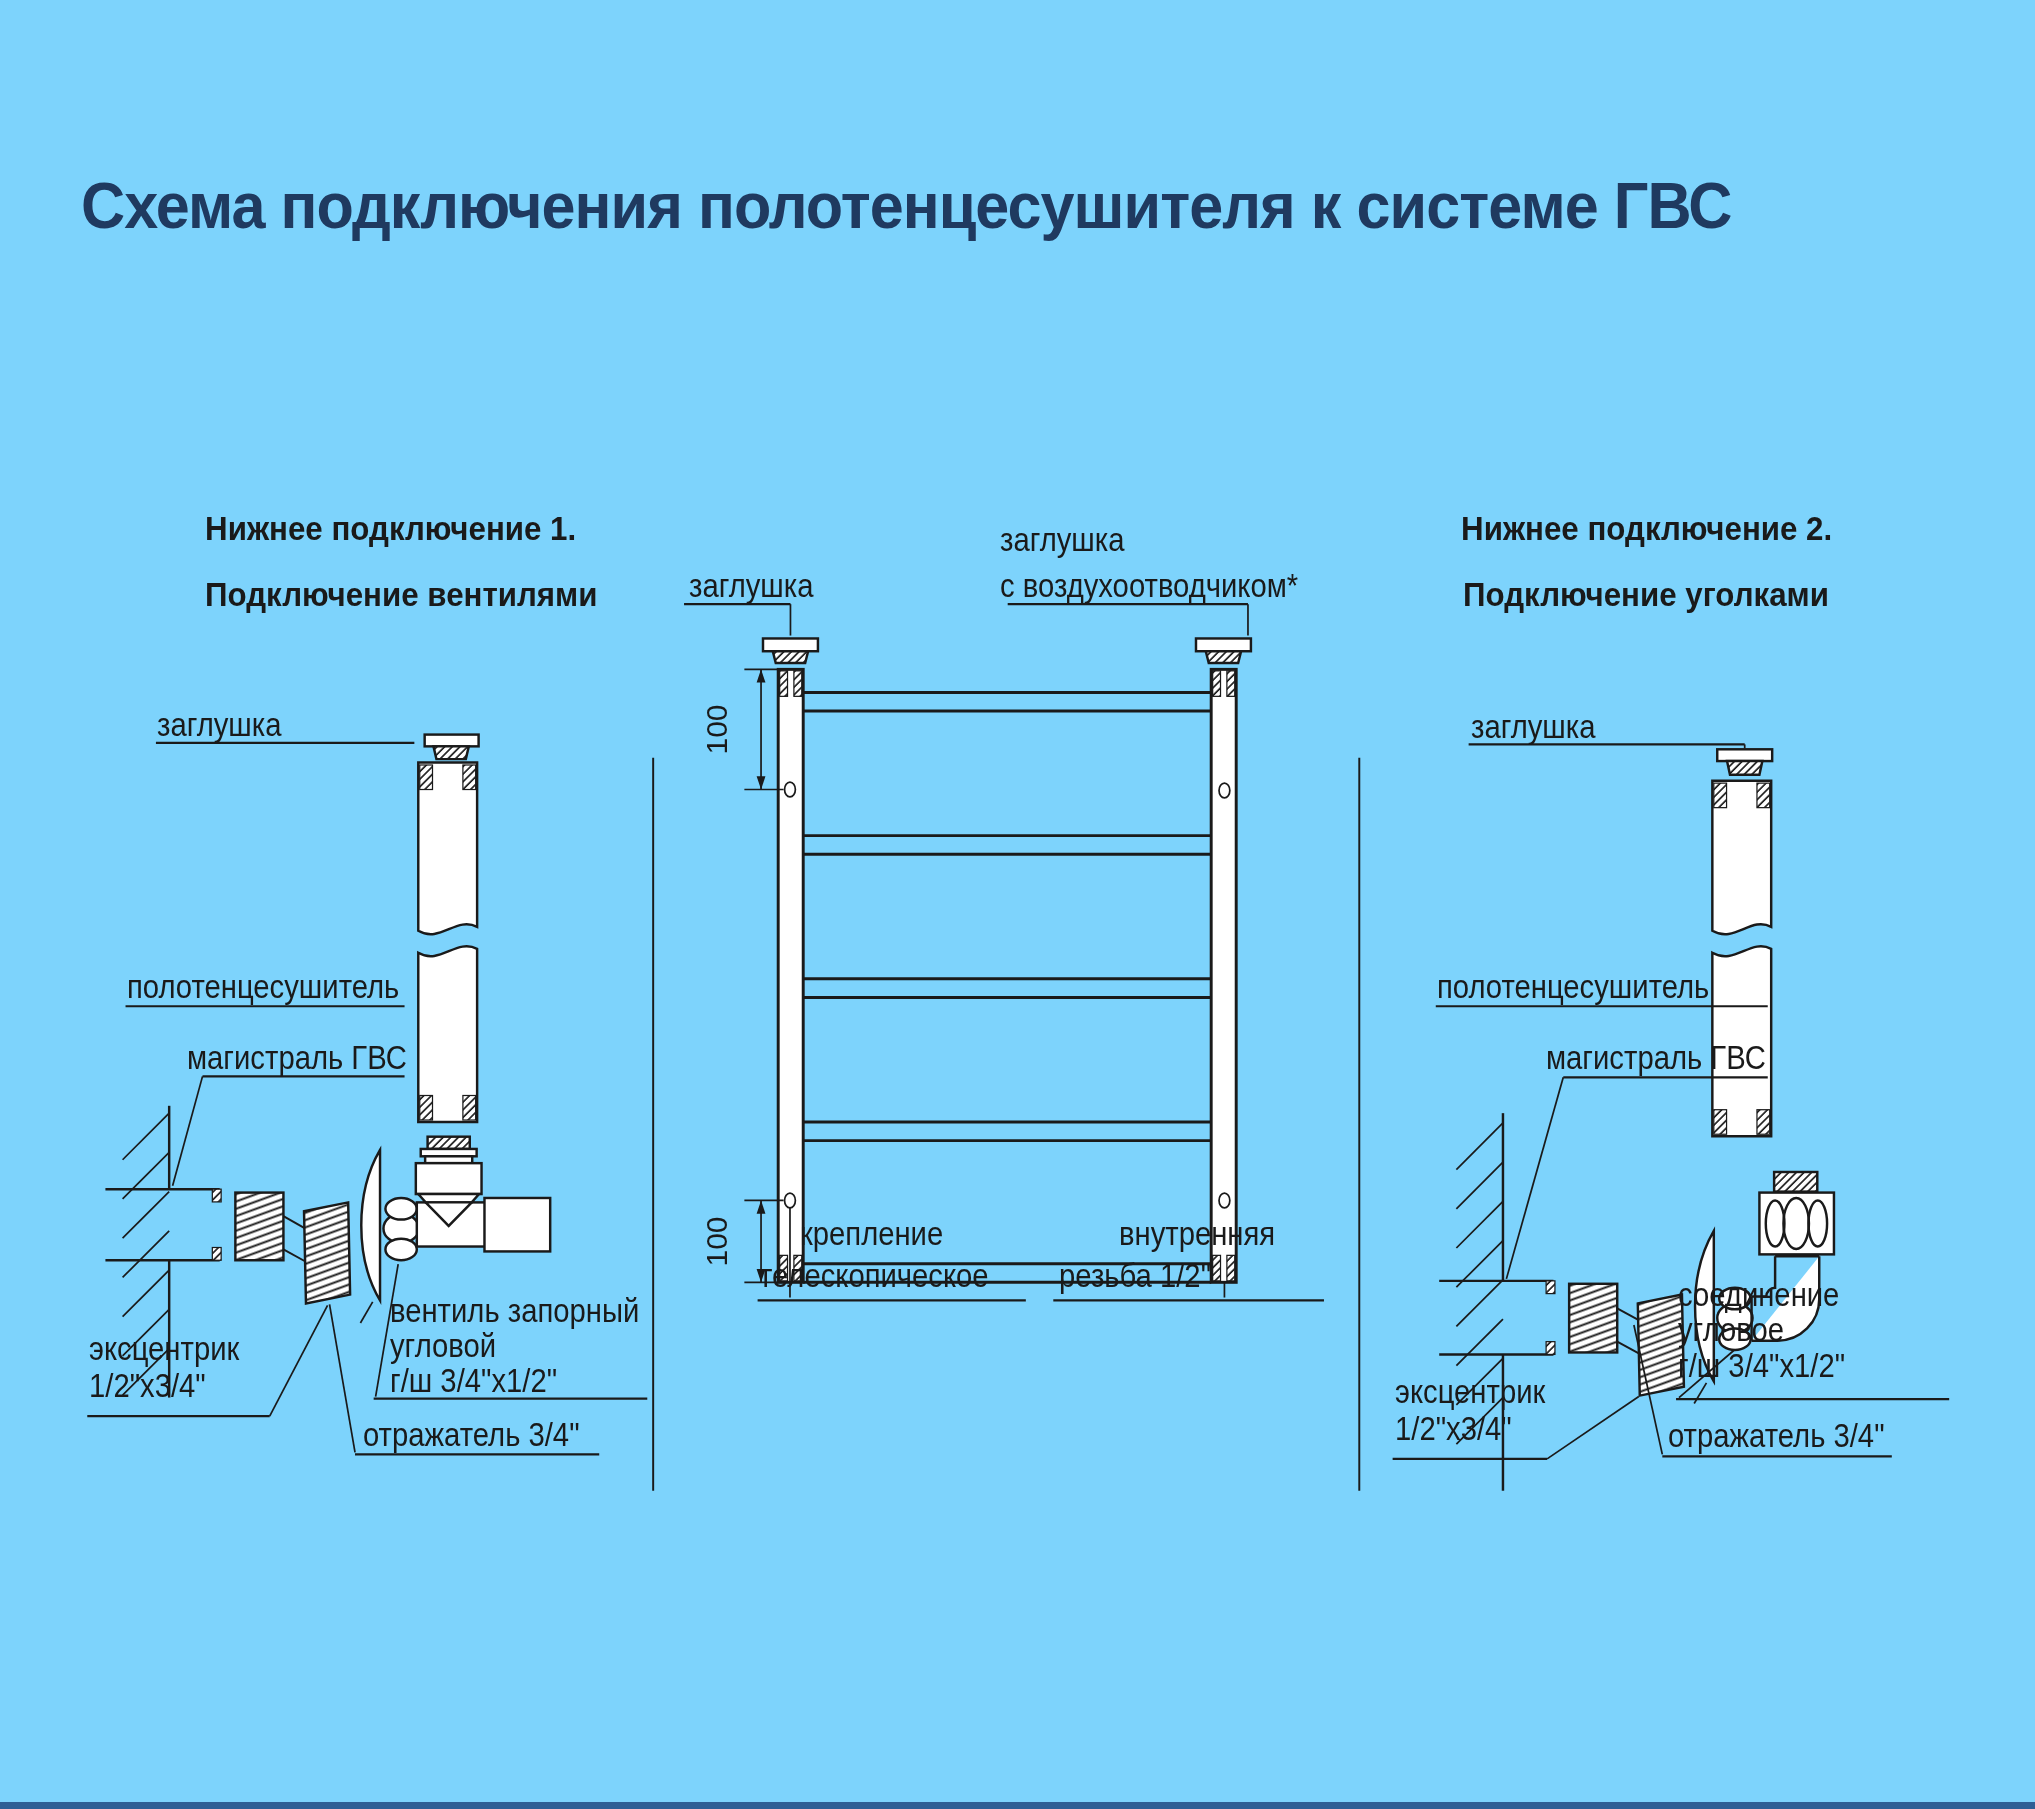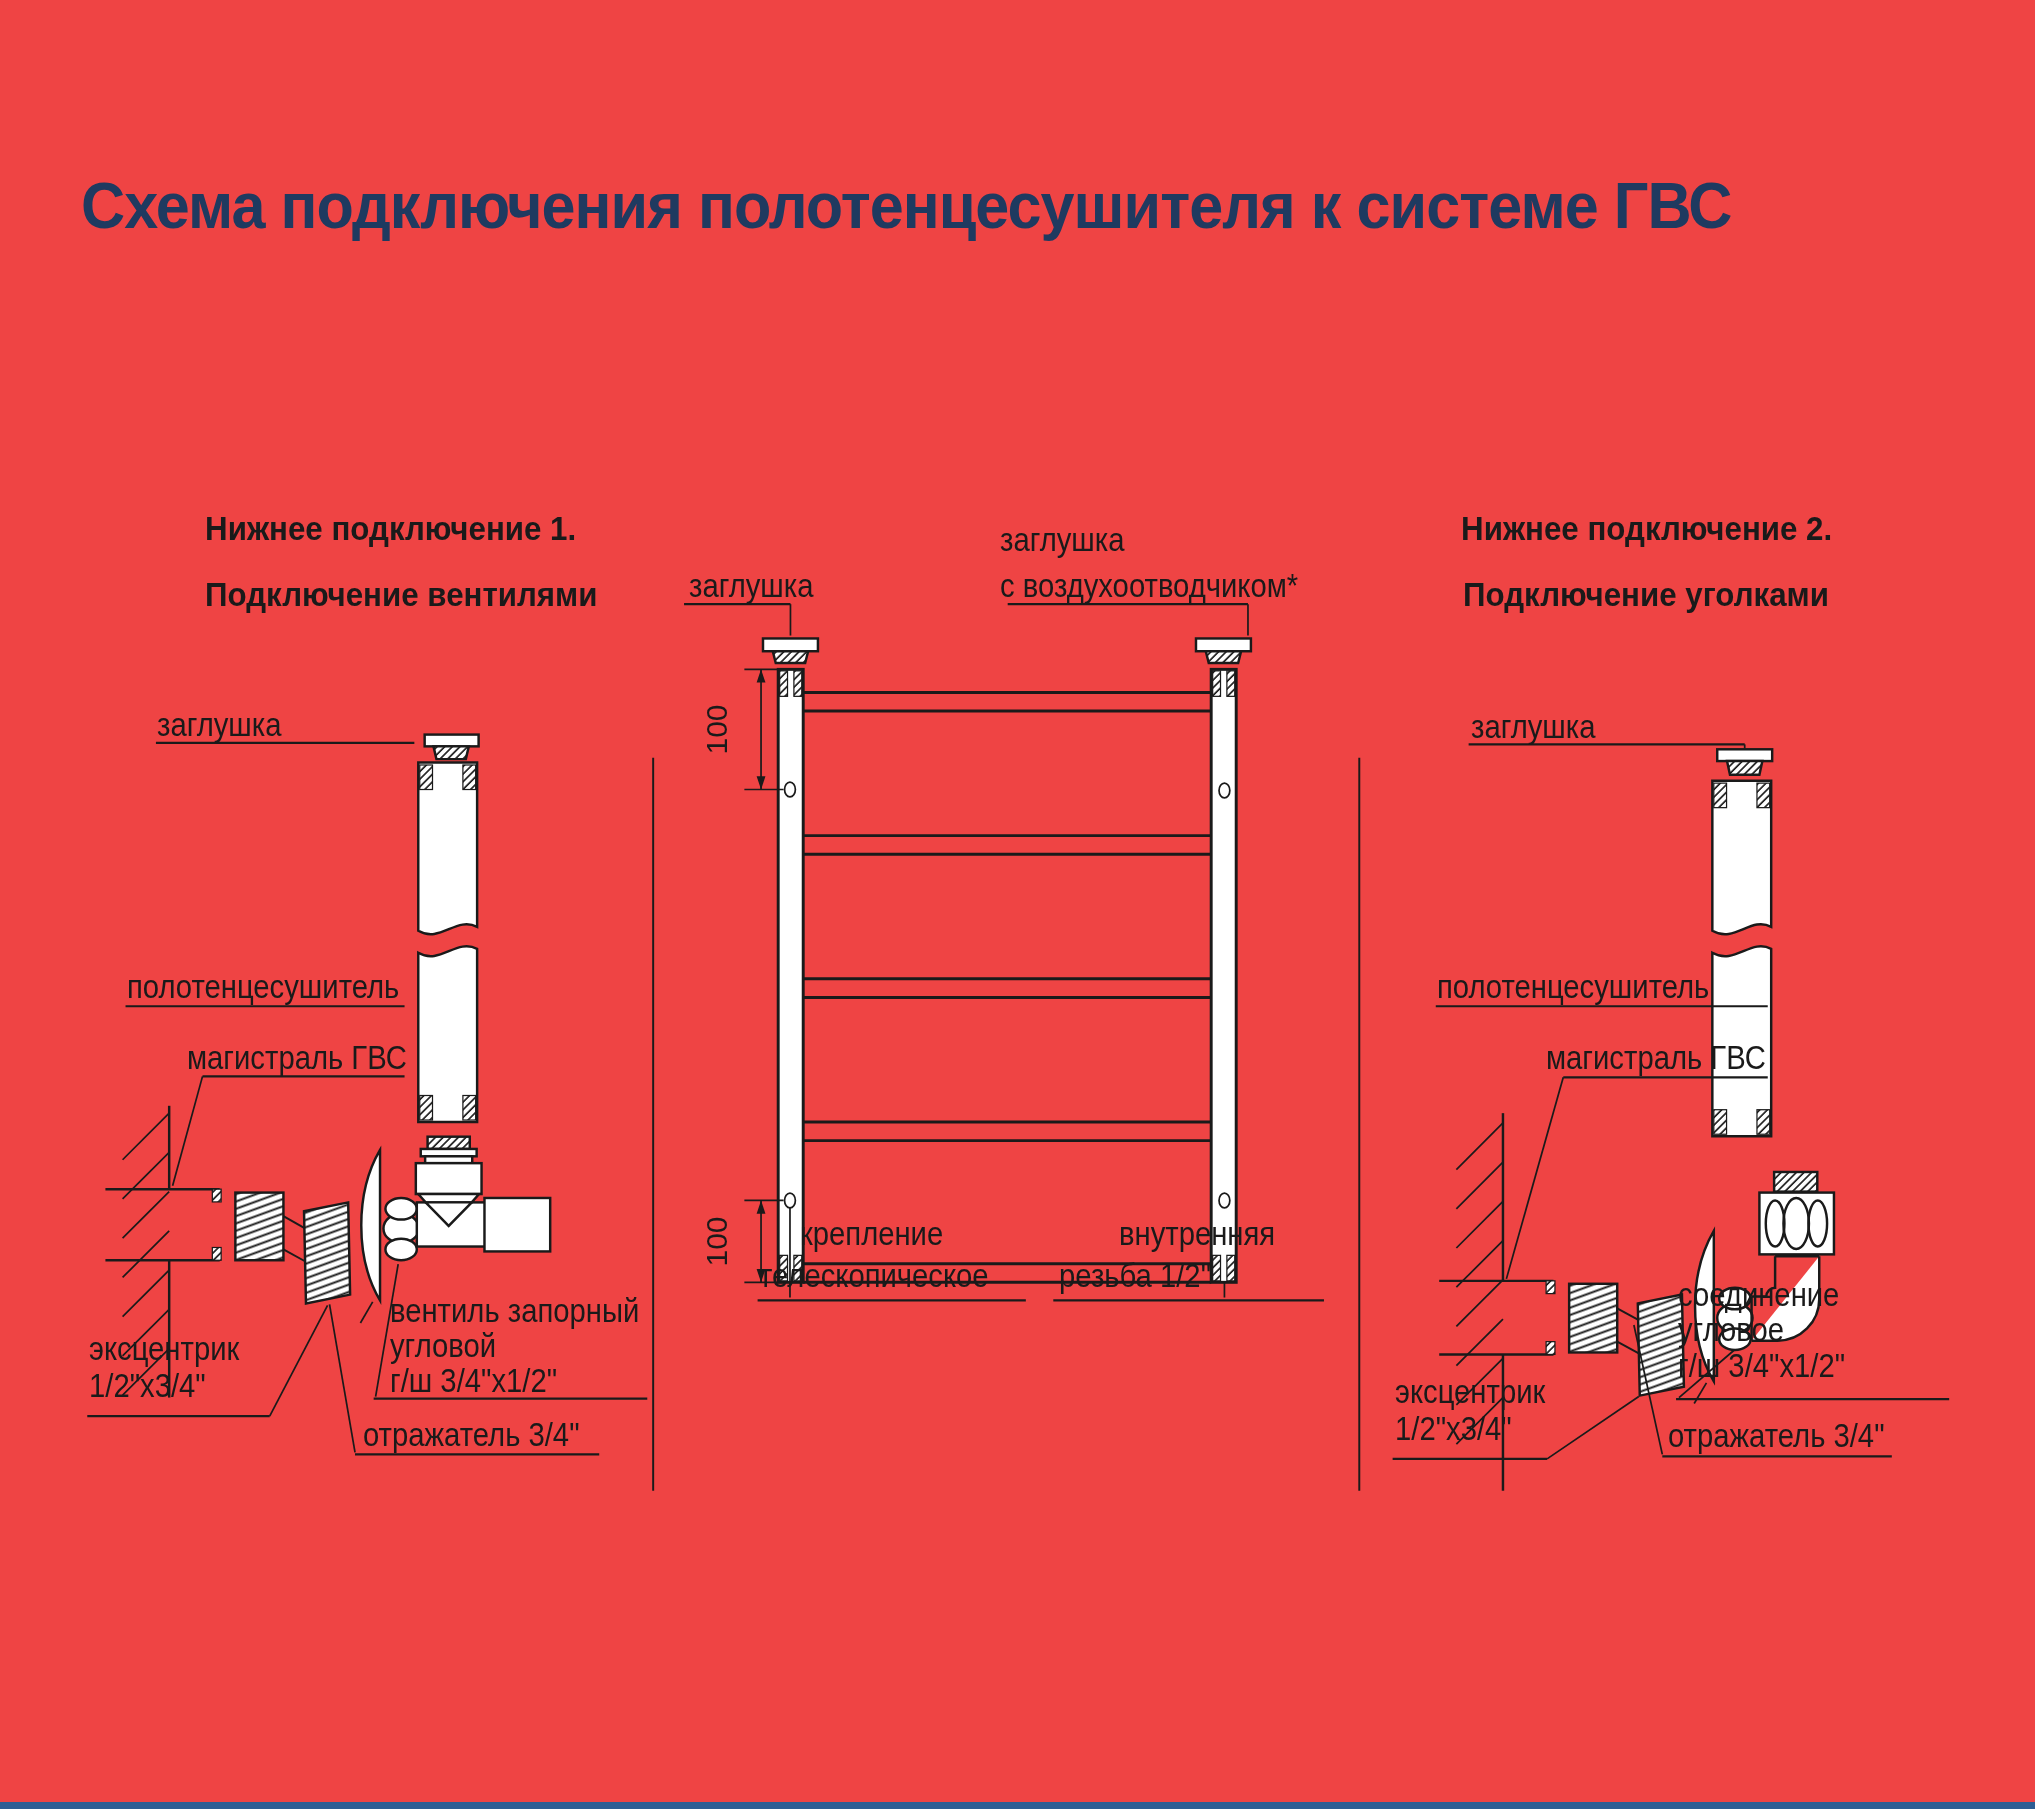--- a/index.html
+++ b/index.html
@@ -1,16 +1,16 @@
 <!DOCTYPE html>
 <html style="font-size:7.8px"><head>
 <meta charset="utf-8">
 <style>
   html,body{margin:0;padding:0;background:#ffffff;}
-  #stage{position:relative;width:2035px;height:1809px;background:#ef4444;overflow:hidden;
+  #stage{position:relative;width:2035px;height:1809px;background:#7dd3fc;overflow:hidden;
          font-family:"Liberation Sans",sans-serif;color:#1a1a1a;}
   #linework{position:absolute;left:0;top:0;}
   .txt{position:absolute;white-space:nowrap;line-height:1;}
   .title{font-size:65px;font-weight:bold;letter-spacing:-1px;transform:scaleX(.94);transform-origin:left top;}
   .head{font-size:34px;font-weight:bold;width:402px;text-align:center;transform:scaleX(.92);transform-origin:center top;}
   .lbl{font-size:34px;transform:scaleX(.86);transform-origin:left top;}
   .dim{font-size:30px;width:88px;height:31px;text-align:center;transform:rotate(-90deg);transform-origin:center center;}
   .footerbar{position:absolute;left:0;top:1802px;width:2035px;height:7.4px;background:#2e5e94;}
 </style>
 </head>

